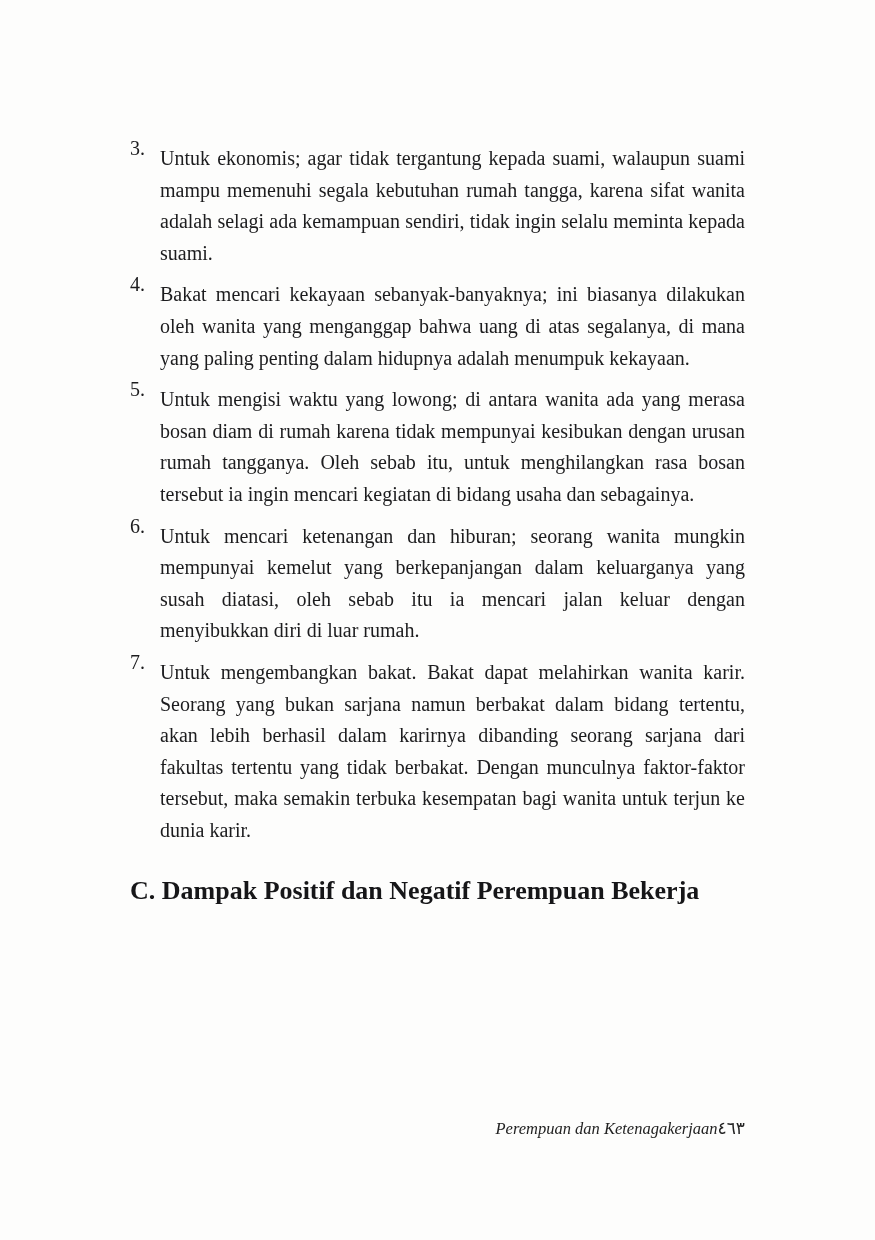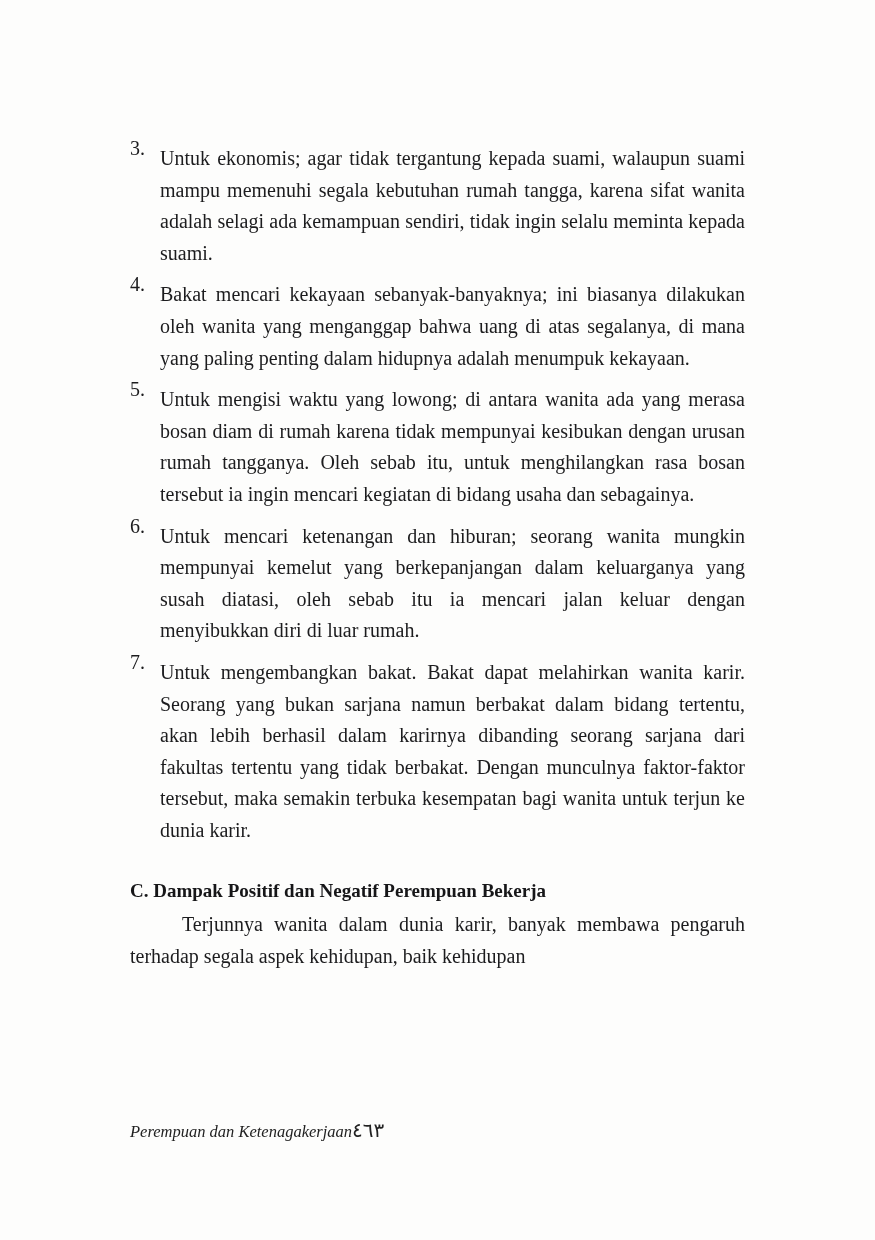--- a/index.html
+++ b/index.html
@@ -39,48 +39,48 @@
     text-align: left;
   }
   .list-item .txt {
     flex: 1;
     text-align: justify;
     text-justify: inter-word;
     margin-top: 10px;
   }
   .section-heading {
     margin-top: 29px;
-    font-size: 19px;
+    font-size: 26px;
     line-height: 32px;
     font-weight: bold;
     color: #161618;
   }
   .body-paragraph {
     margin-top: 1px;
     font-size: 20px;
     line-height: 32px;
     text-align: justify;
     text-indent: 52px;
   }
   .footer {
     position: absolute;
     left: 130px;
     right: 130px;
     top: 1118px;
     display: flex;
-    justify-content: flex-start;
+    justify-content: flex-end;
     align-items: baseline;
   }
   .footer .book-title {
     font-style: italic;
     font-size: 16.5px;
     color: #222;
   }
   .footer .page-number {
-    font-size: 20px;
+    font-size: 17px;
     font-family: "DejaVu Sans", "DejaVu Serif", serif;
     color: #222;
     letter-spacing: 2px;
   }
 </style>
 </head>
 <body>
 
 <div class="page">
 
@@ -108,20 +108,19 @@
 
     <div class="list-item">
       <span class="num">7.</span>
       <span class="txt">Untuk mengembangkan bakat. Bakat dapat melahirkan wanita karir. Seorang yang bukan sarjana namun berbakat dalam bidang tertentu, akan lebih berhasil dalam karirnya dibanding seorang sarjana dari fakultas tertentu yang tidak berbakat. Dengan munculnya faktor-faktor tersebut, maka semakin terbuka kesempatan bagi wanita untuk terjun ke dunia karir.</span>
     </div>
 
   </div>
 
   <div class="section-heading">C. Dampak Positif dan Negatif Perempuan Bekerja</div>
 
-  <div class="body-paragraph">Terjunnya wanita dalam dunia karir, banyak membawa pengaruh terhadap segala aspek kehidupan, baik kehidupan</div>
 
   <div class="footer">
     <span class="book-title">Perempuan dan Ketenagakerjaan</span>
     <span class="page-number">٤٦٣</span>
   </div>
 
 </div>
 
 </body></html>

